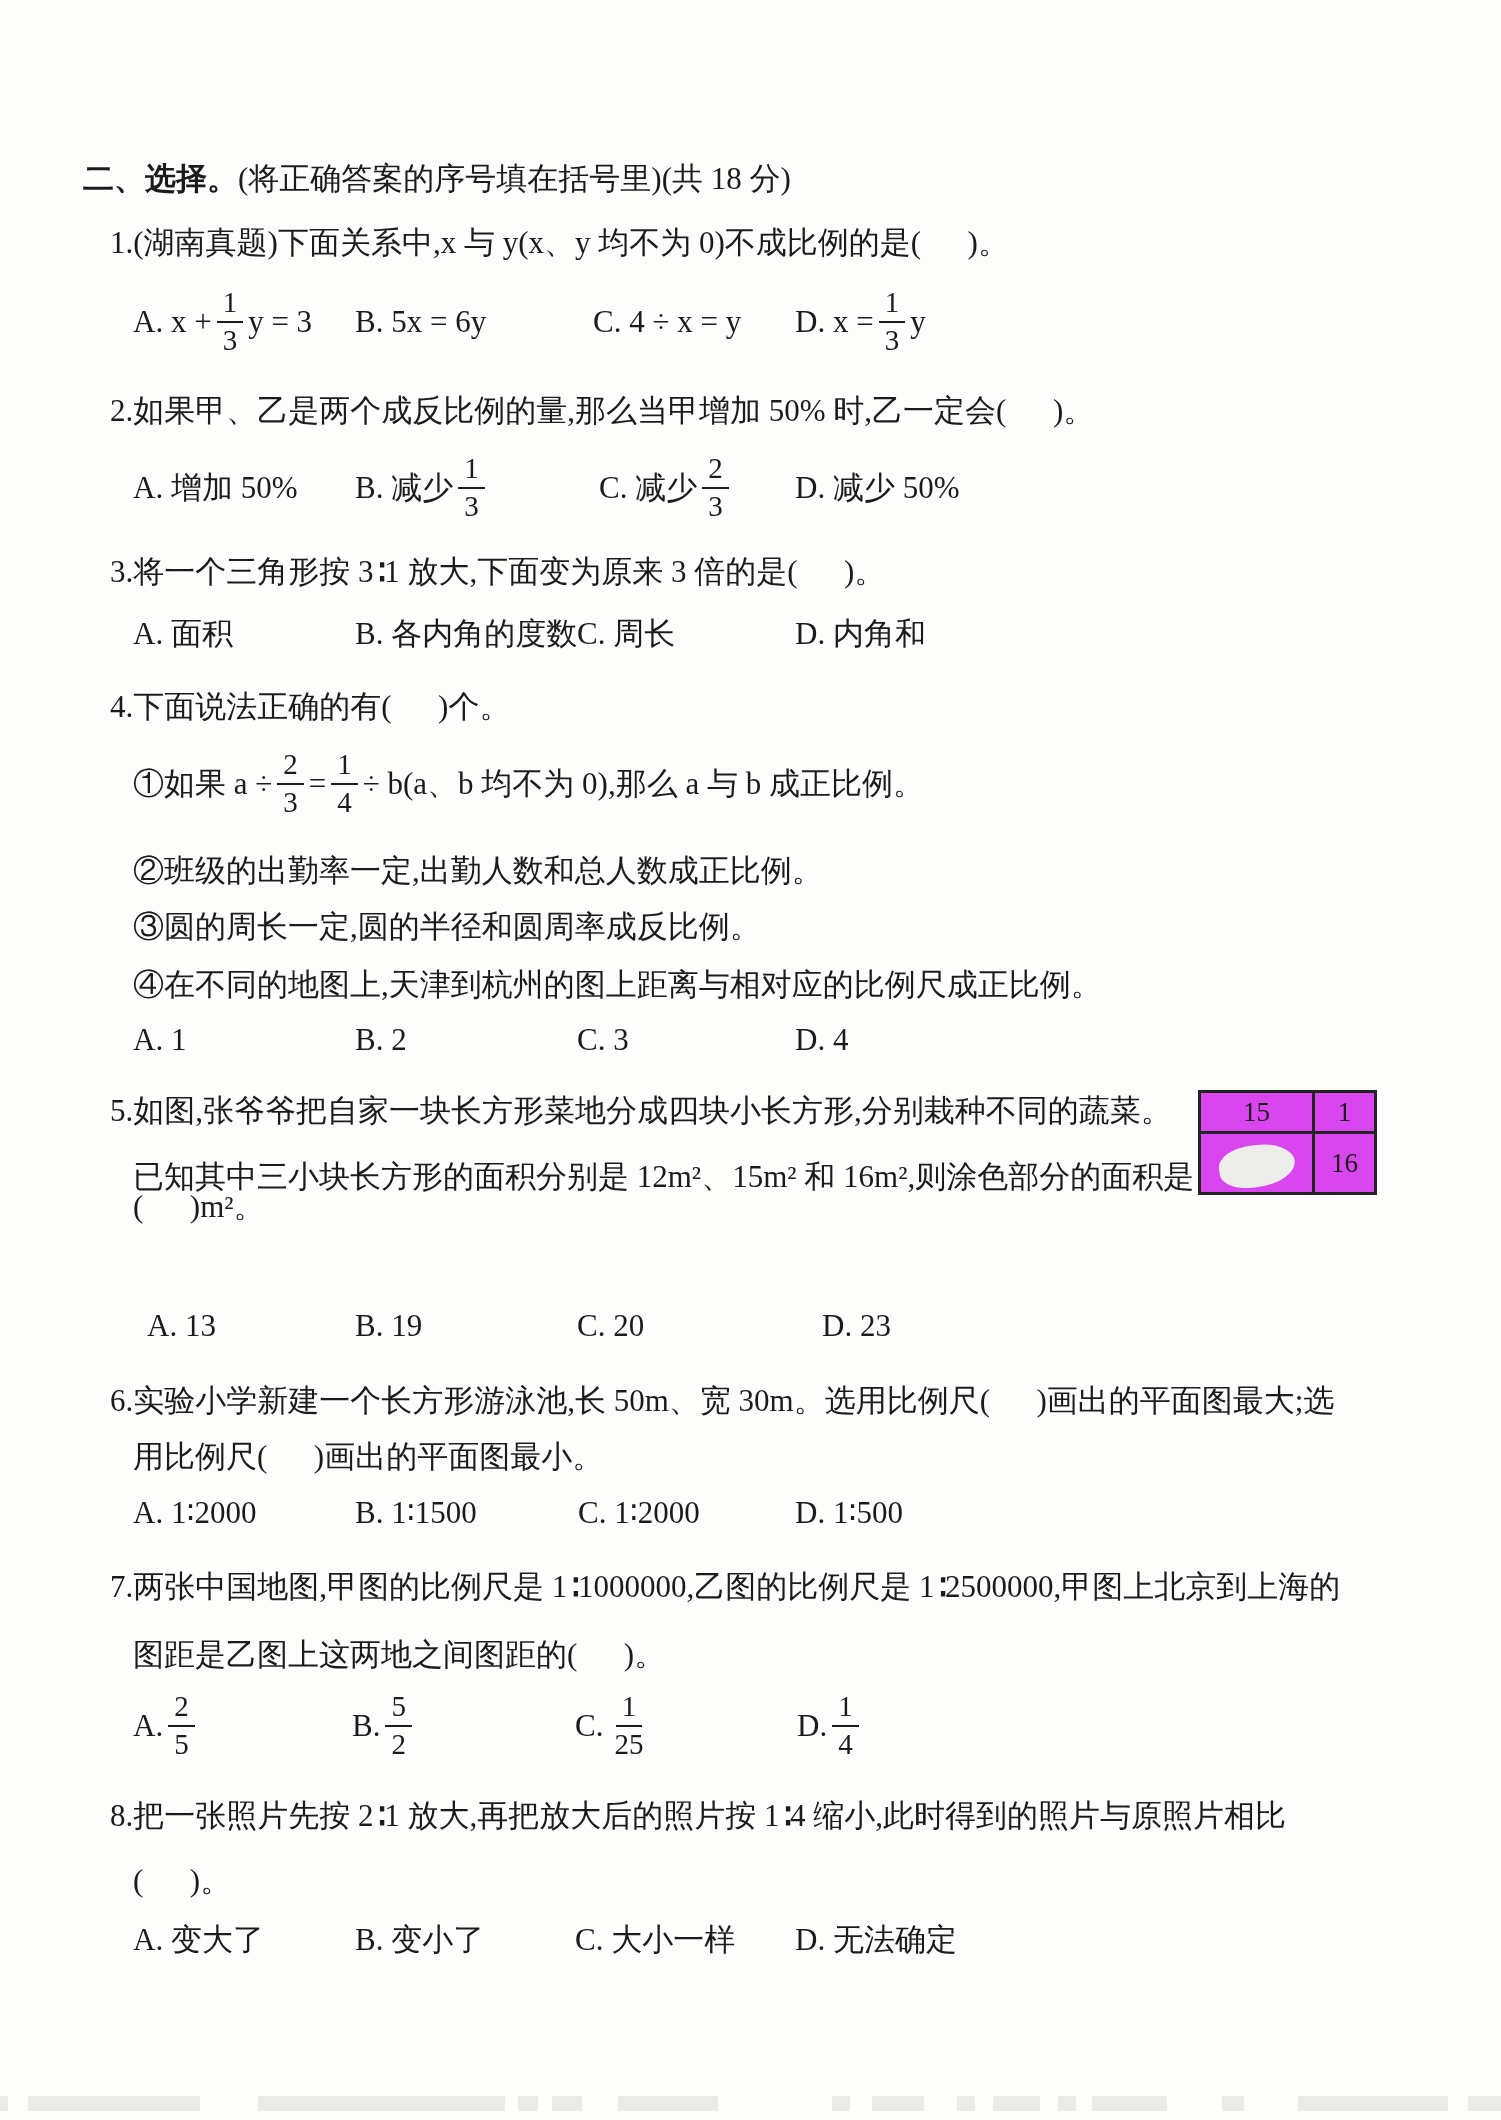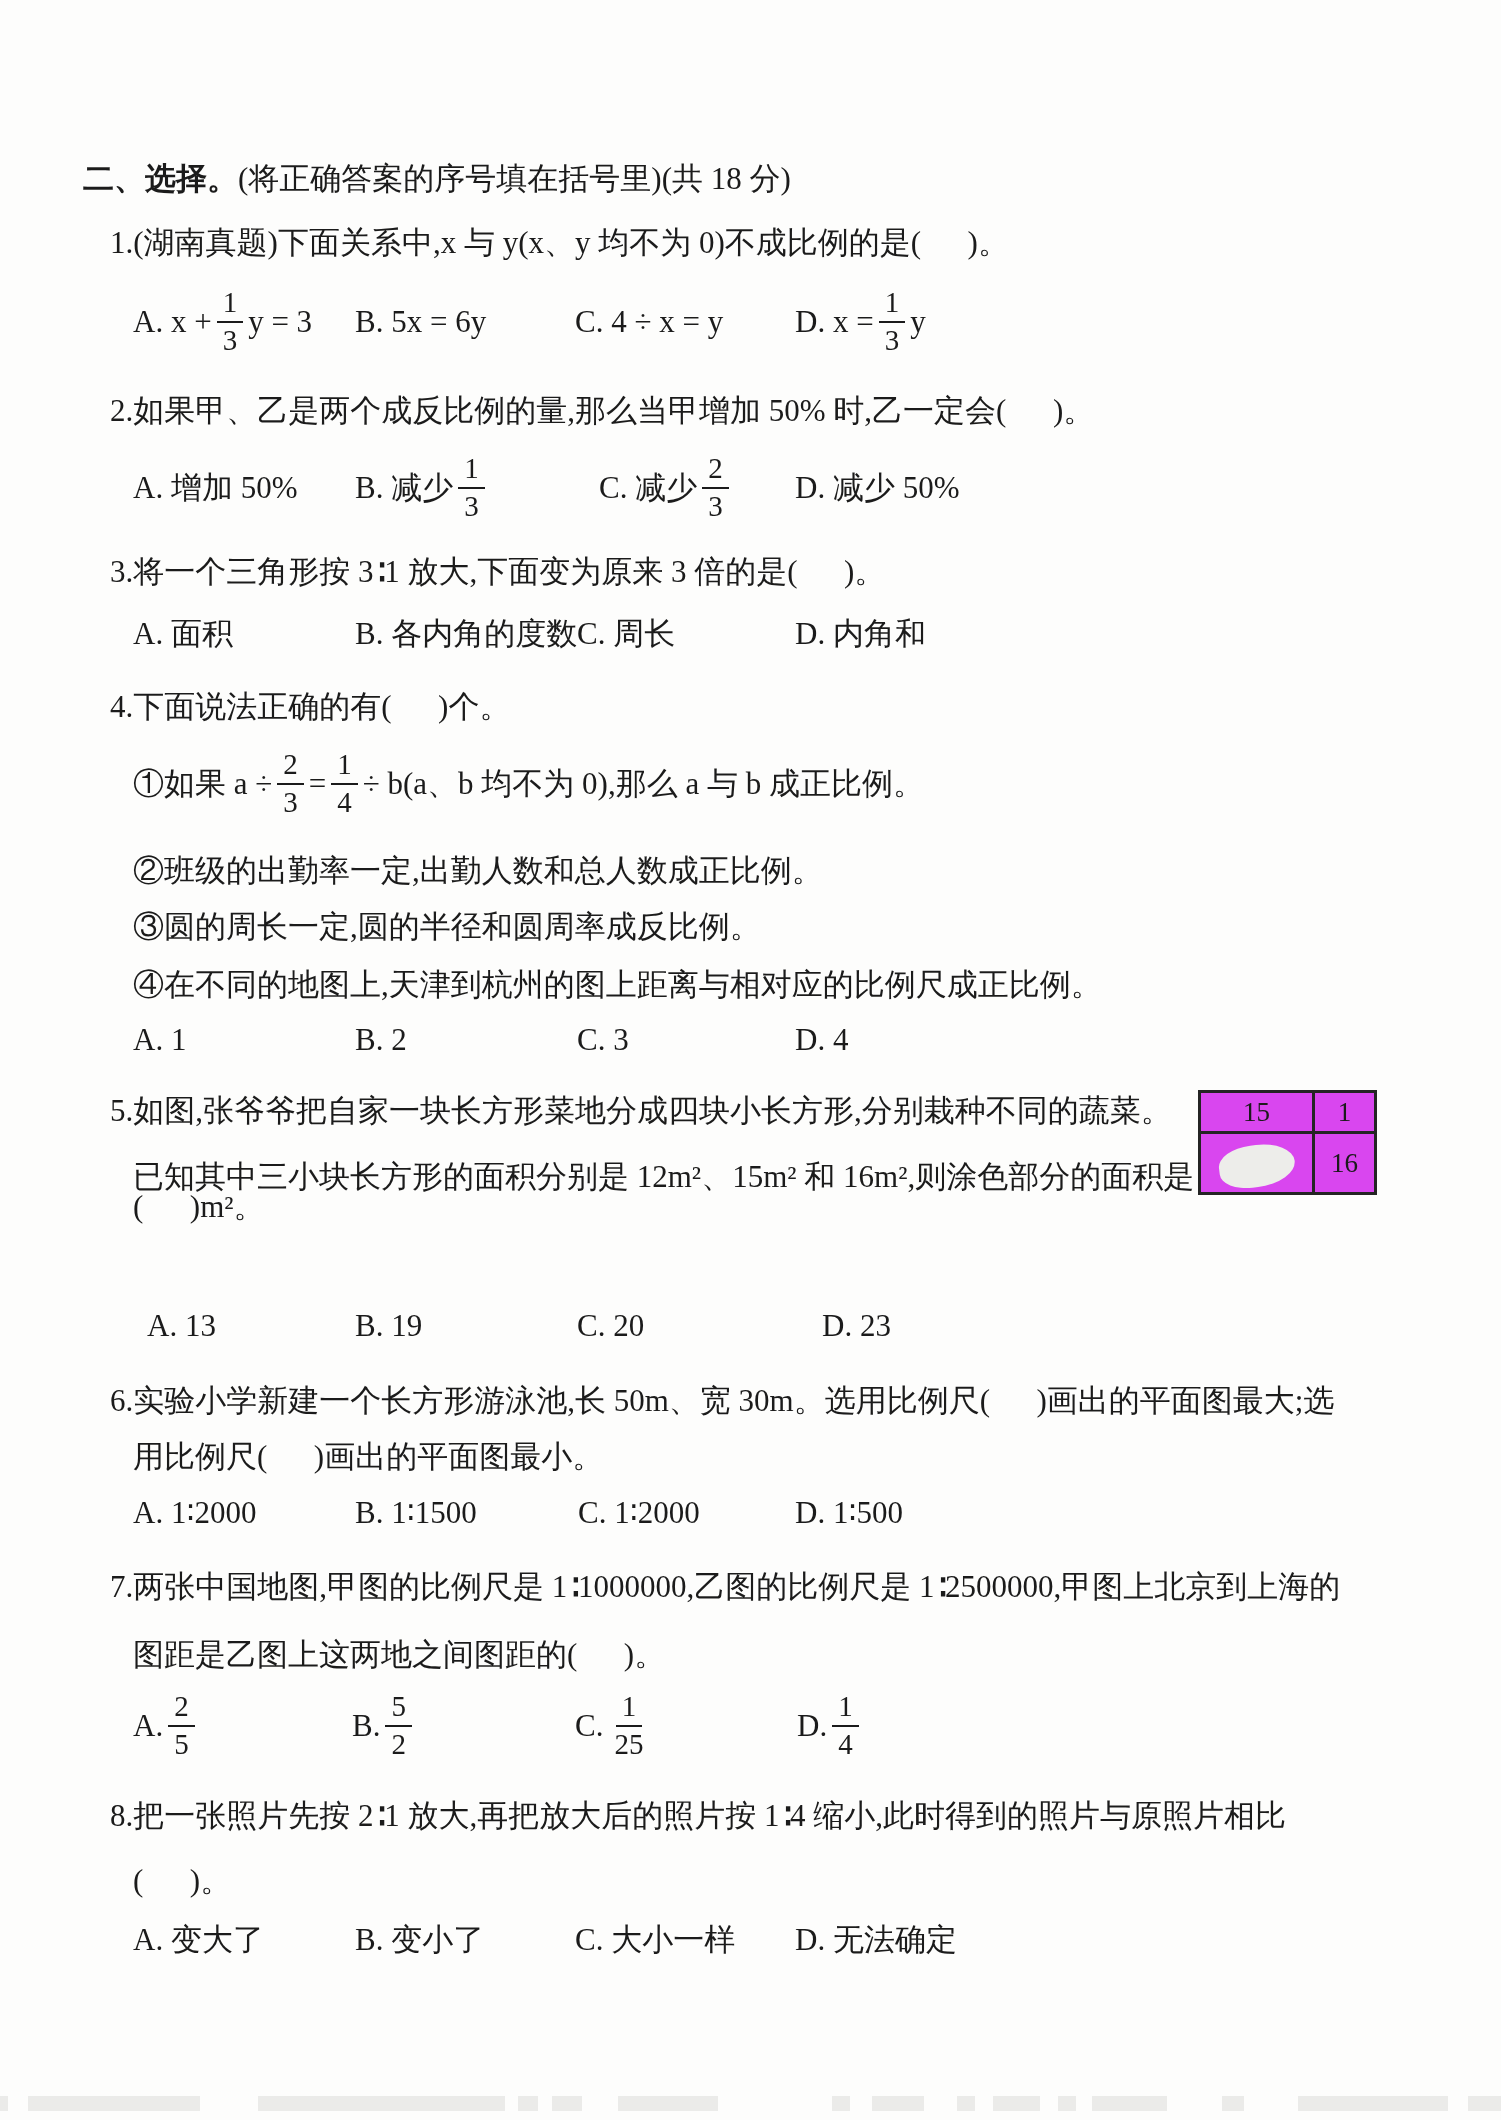--- a/index.html
+++ b/index.html
@@ -60,21 +60,21 @@
   <div class="opts" style="top:284px;height:76px;">
     <div class="opt" style="left:133px;">
       <span>A. x +</span>
       <span class="frac">
           <span class="num">1</span>
           <span class="den">3</span>
         </span>
       <span>y = 3</span>
     </div>
     <div class="opt" style="left:355px;">B. 5x = 6y</div>
-    <div class="opt" style="left:575px;">C. 4 ÷ x = y</div>
+    <div class="opt" style="left:593px;">C. 4 ÷ x = y</div>
     <div class="opt" style="left:795px;">
       <span>D. x =</span>
       <span class="frac">
           <span class="num">1</span>
           <span class="den">3</span>
         </span>
       <span>y</span>
     </div>
   </div>
 

